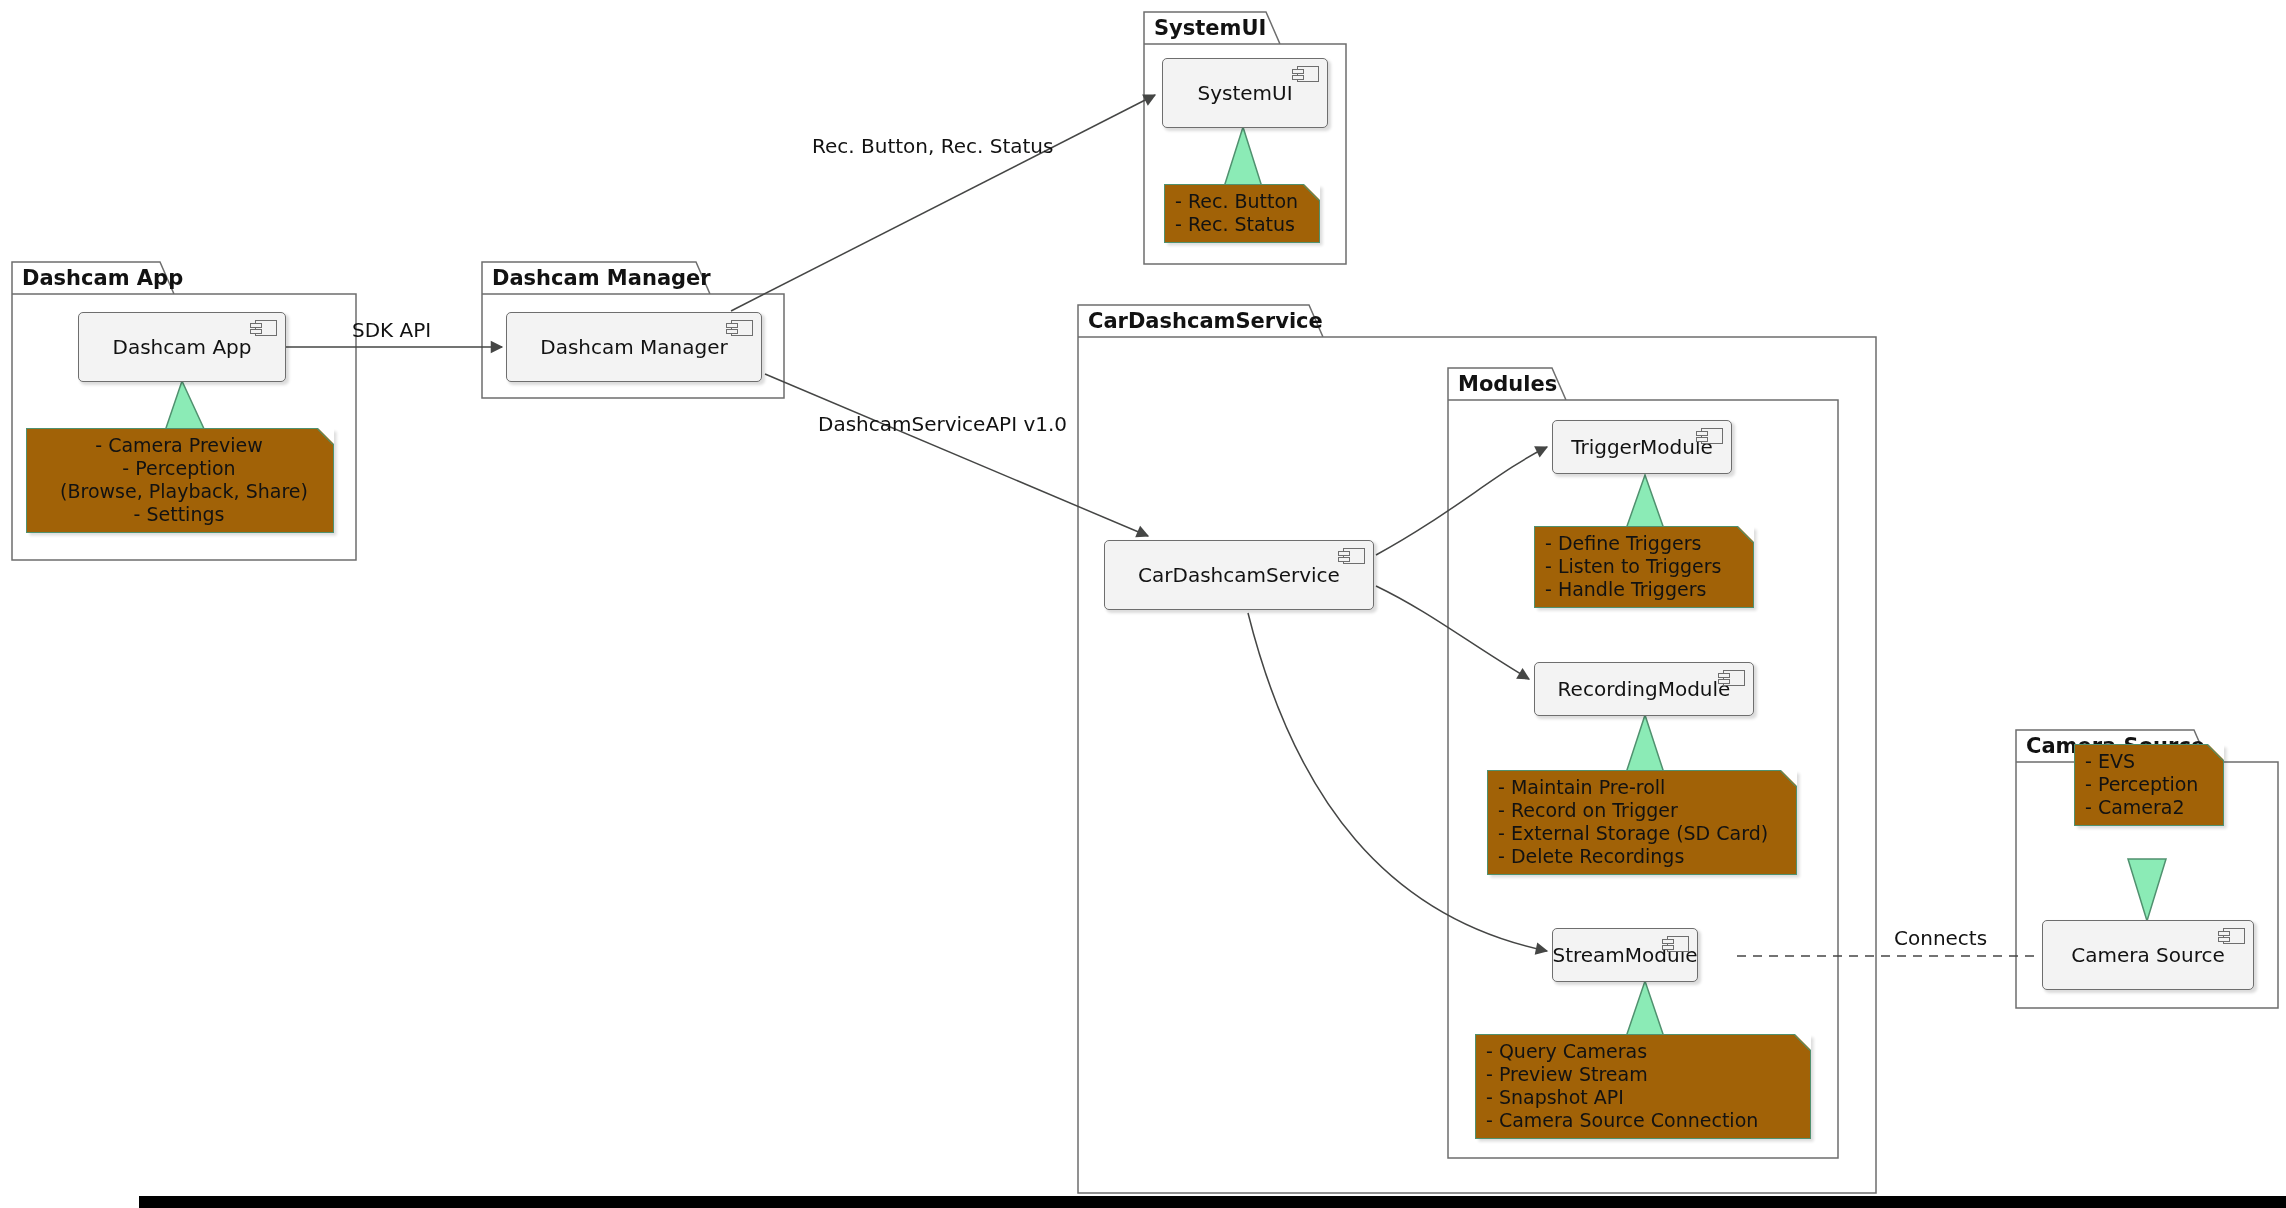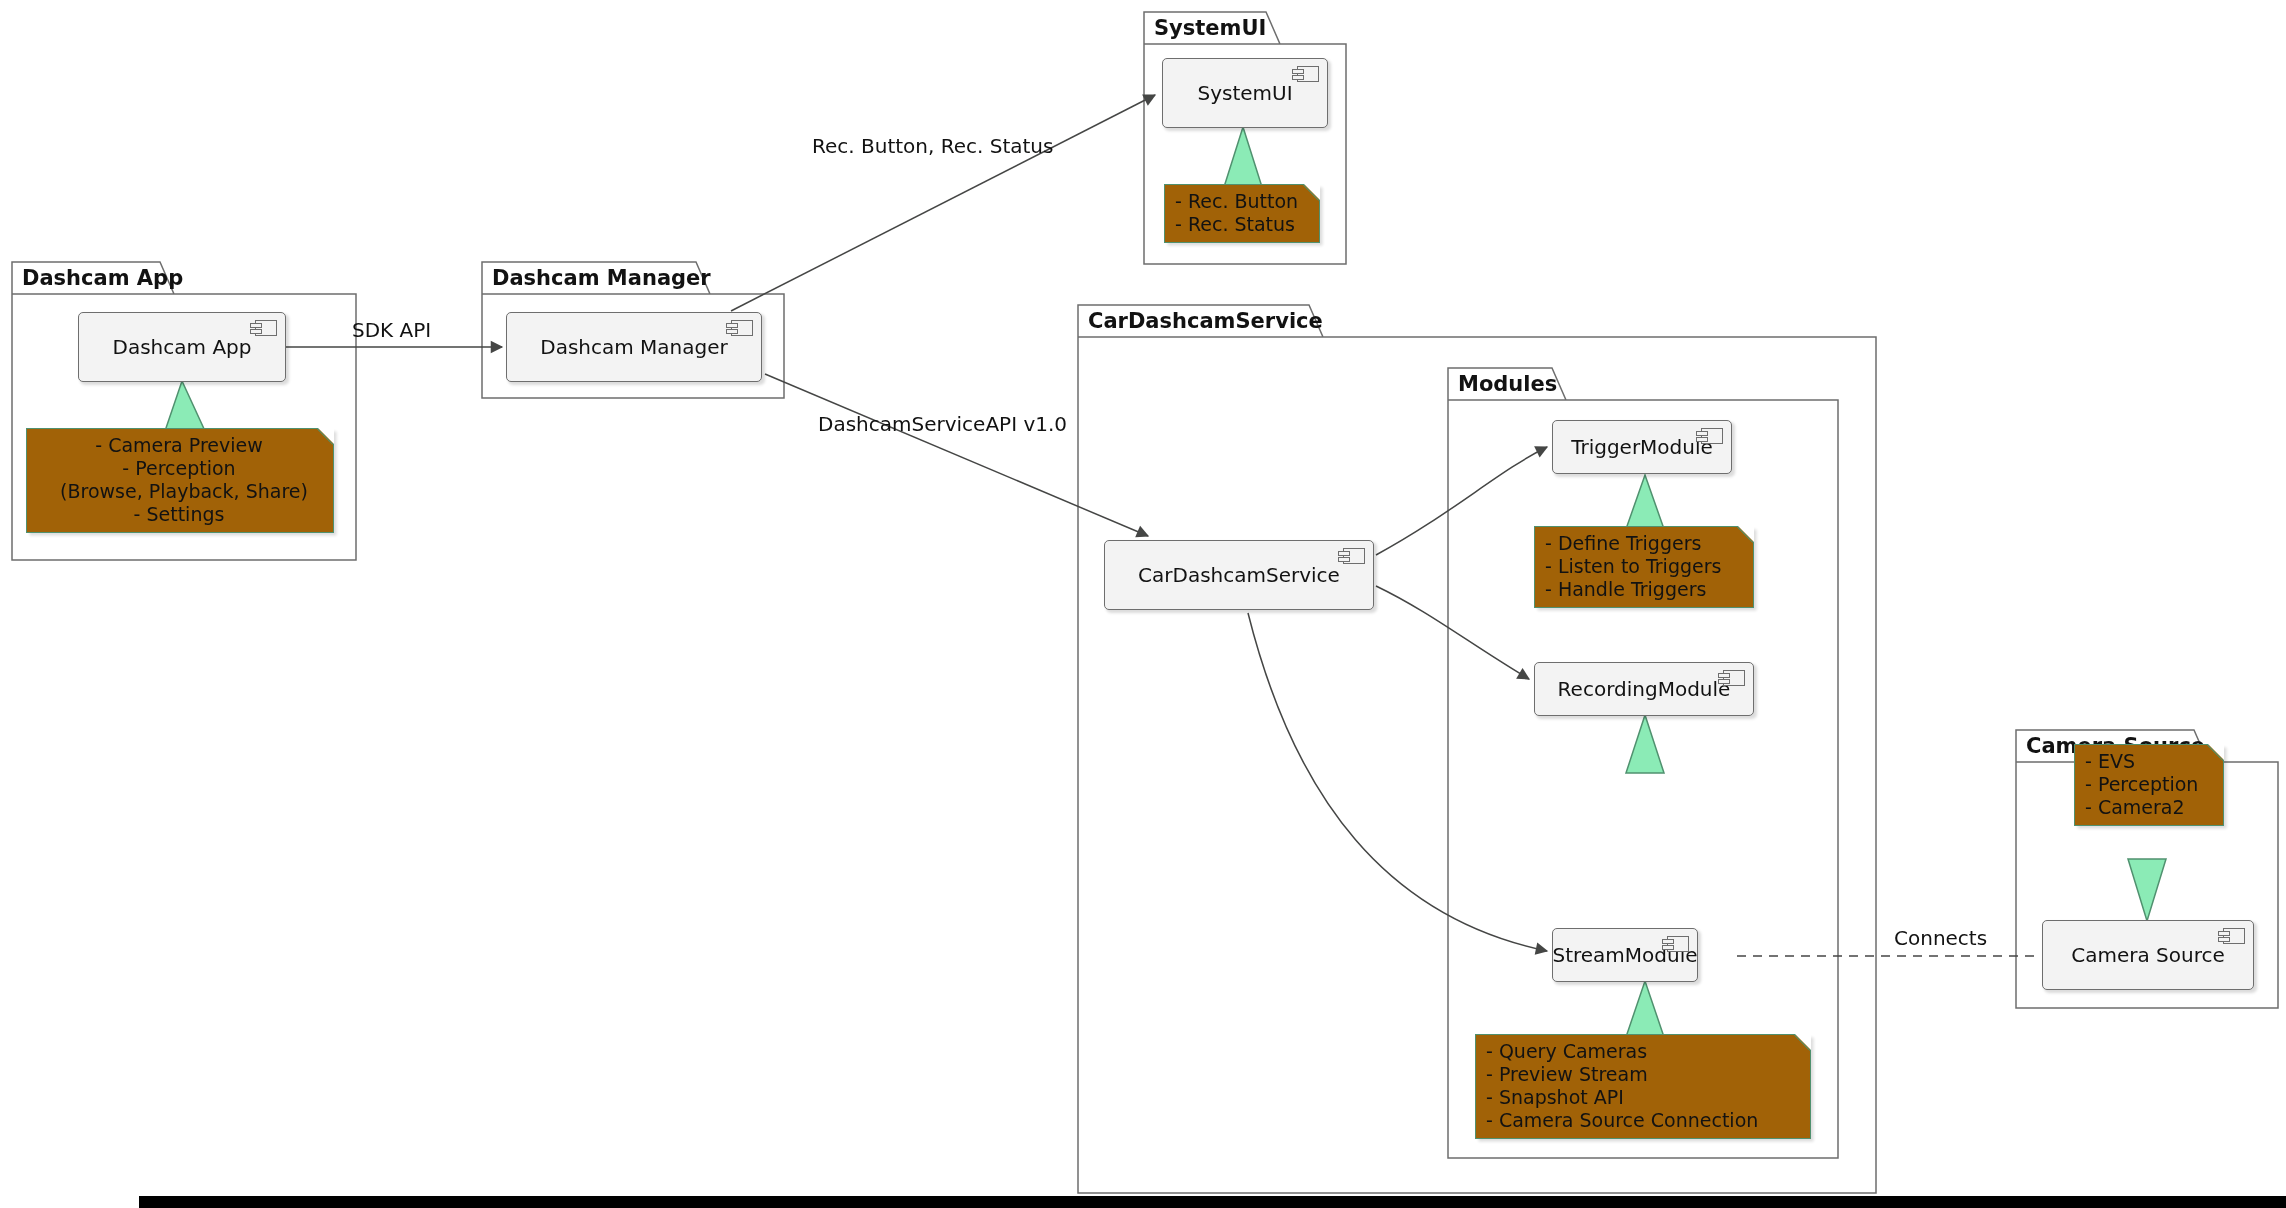--- a/index.html
+++ b/index.html
@@ -128,20 +128,26 @@
     <div class="note-line">- Rec. Button</div>
     <div class="note-line">- Rec. Status</div>
   </div>
 
   <div class="note" style="left:1534px; top:526px; width:220px;">
     <div class="note-line">- Define Triggers</div>
     <div class="note-line">- Listen to Triggers</div>
     <div class="note-line">- Handle Triggers</div>
   </div>
 
+  <div class="note" style="left:1487px; top:770px; width:310px;">
+    <div class="note-line">- Maintain Pre-roll</div>
+    <div class="note-line">- Record on Trigger</div>
+    <div class="note-line">- External Storage (SD Card)</div>
+    <div class="note-line">- Delete Recordings</div>
+  </div>
 
   <div class="note" style="left:1475px; top:1034px; width:336px;">
     <div class="note-line">- Query Cameras</div>
     <div class="note-line">- Preview Stream</div>
     <div class="note-line">- Snapshot API</div>
     <div class="note-line bold">- Camera Source Connection</div>
   </div>
 
   <div class="note" style="left:2074px; top:744px; width:150px;">
     <div class="note-line">- EVS</div>

